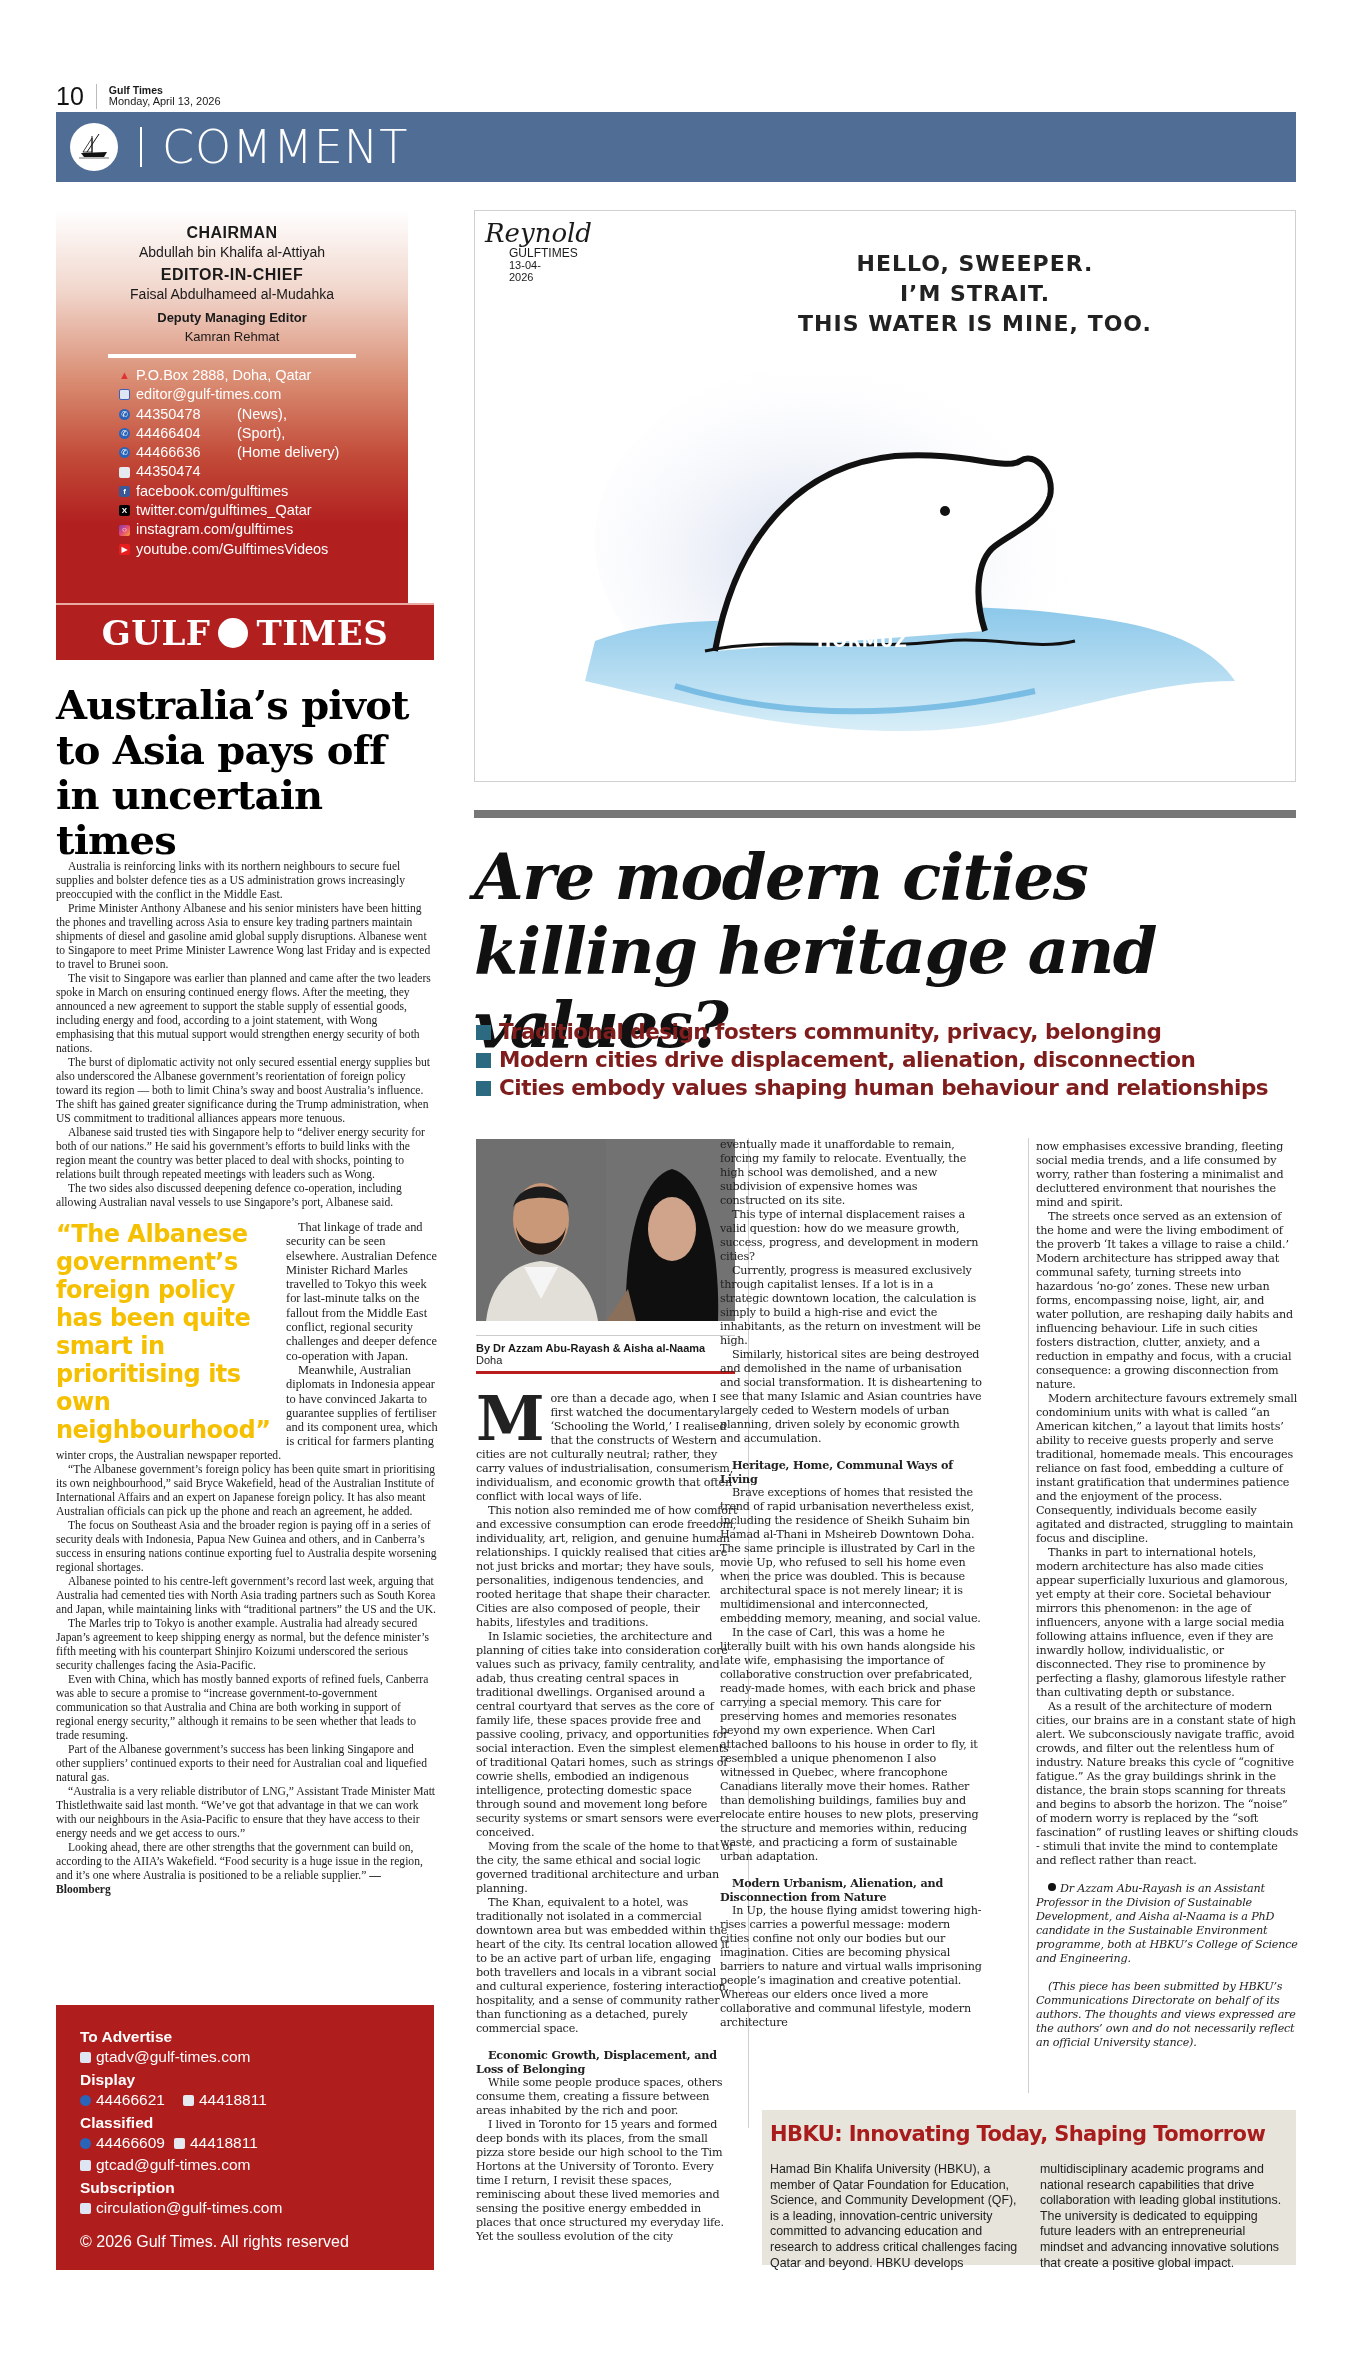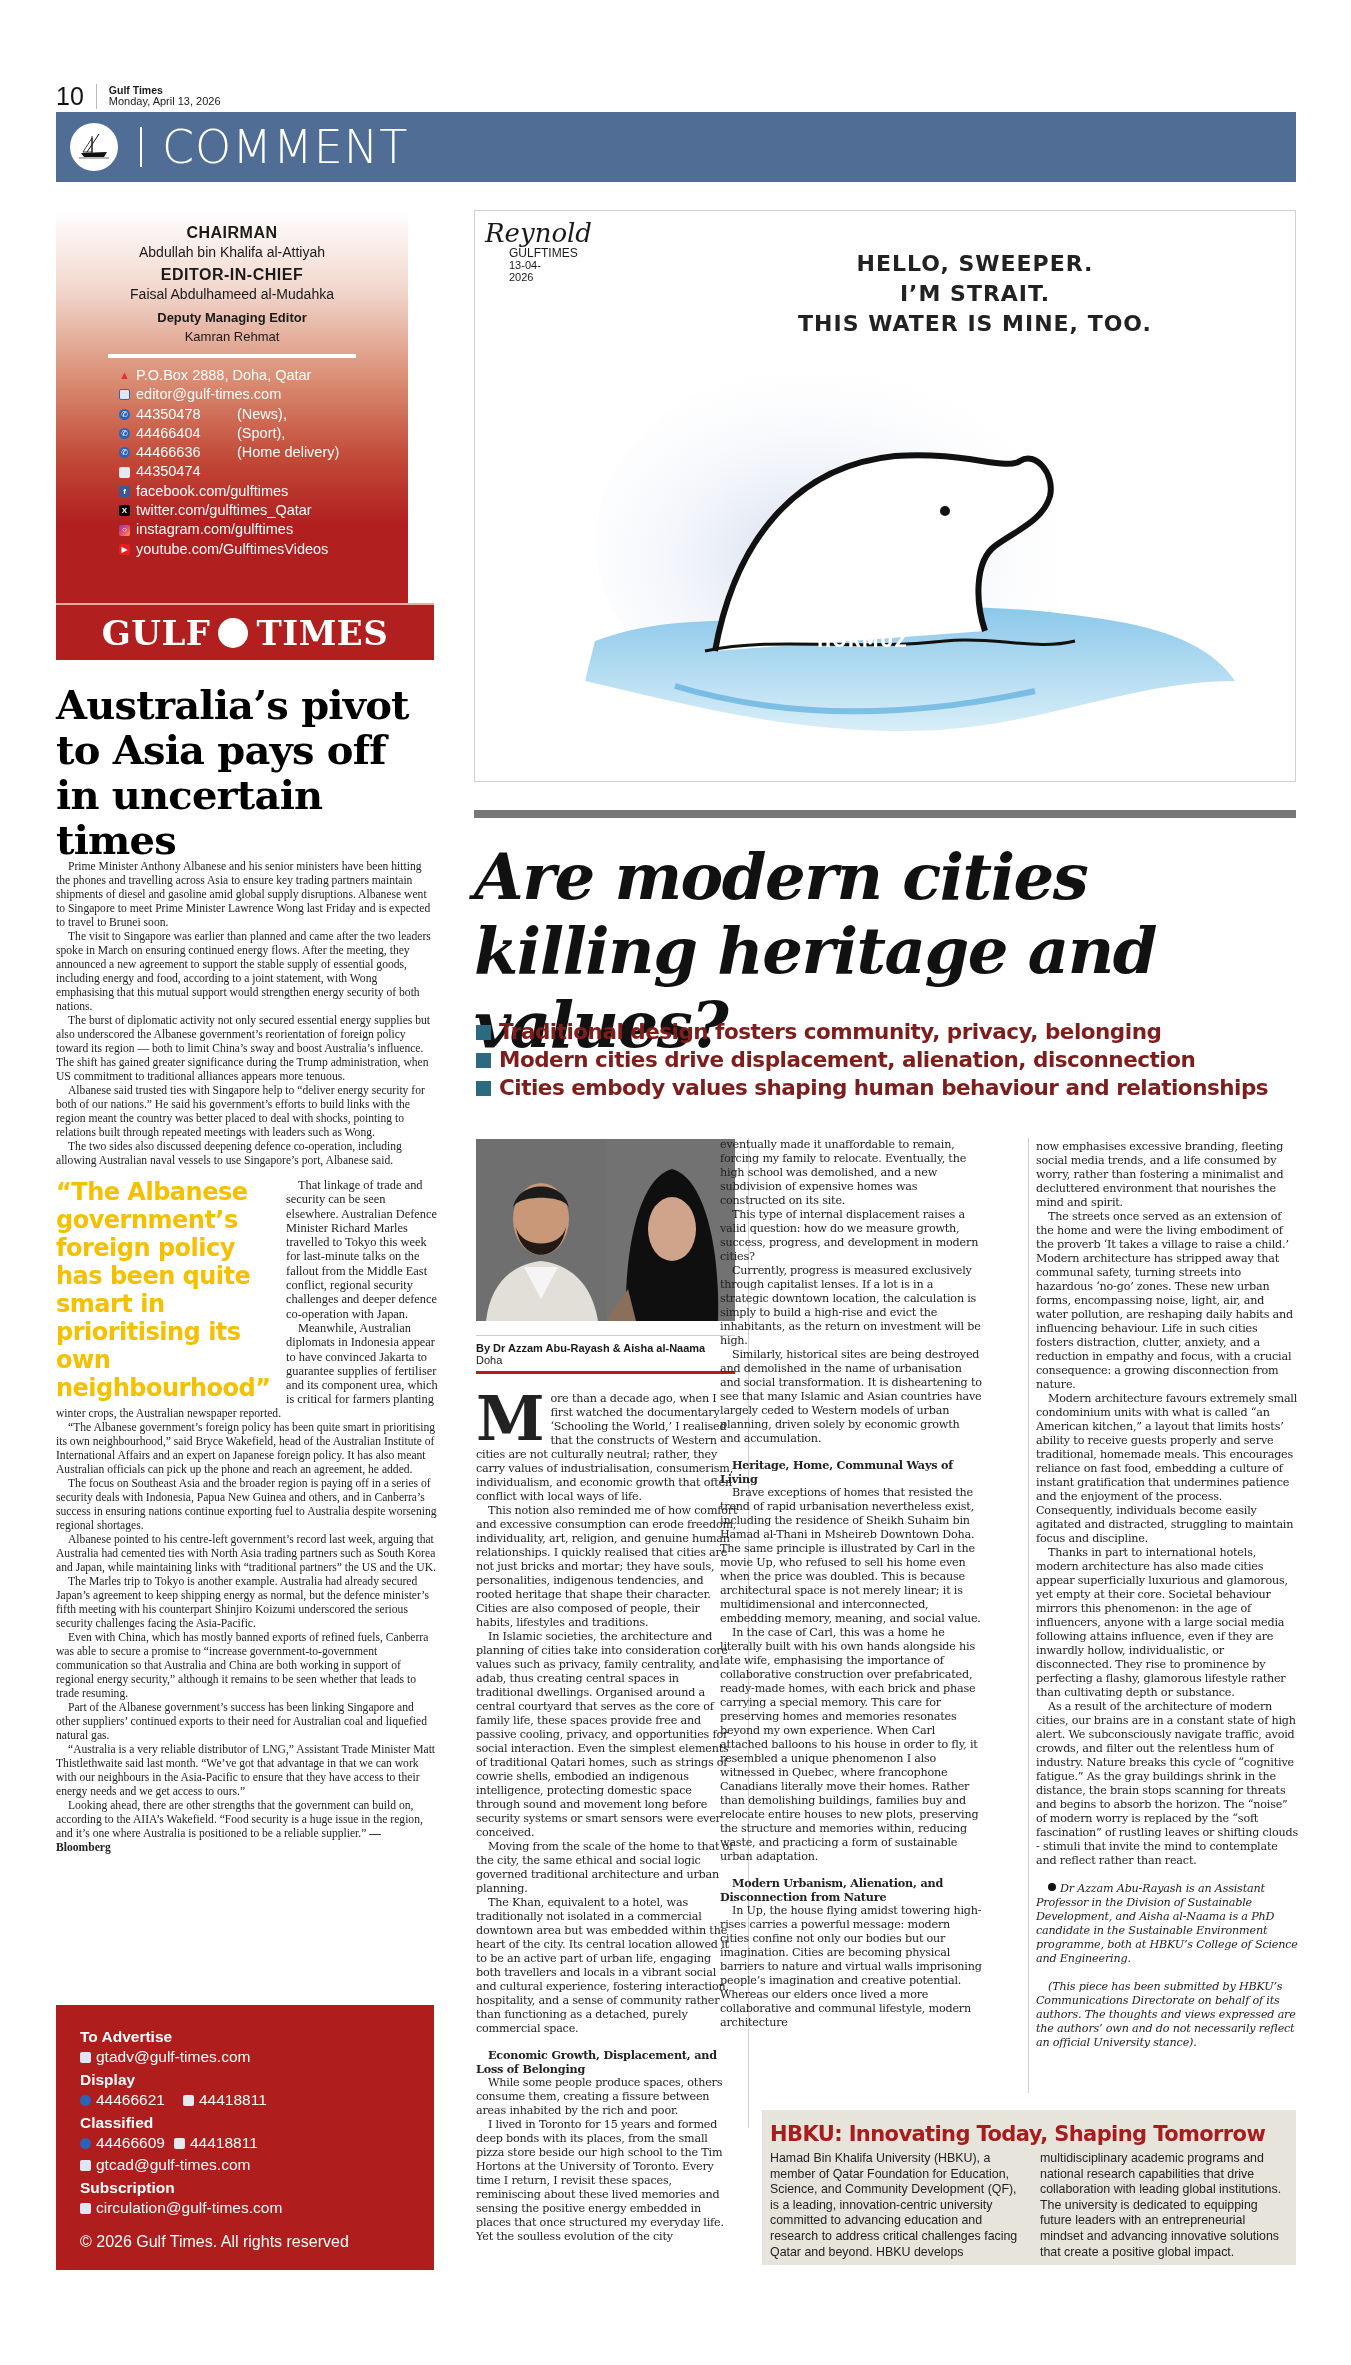--- a/index.html
+++ b/index.html
@@ -93,21 +93,21 @@
   .col2 { left: 720px; top: 1138px; width: 262px; }
   .col3 { left: 1036px; top: 1140px; width: 262px; }
   .vrule { position: absolute; width: 1px; background: #cfcfcf; }
   .dropcap { float: left; font-size: 62px; line-height: 50px; font-weight: bold; margin: 2px 6px 0 0; font-family: "DejaVu Serif", serif; }
   .bio { margin-top: 14px; font-style: italic; }
   .bio .dot { display: inline-block; width: 8px; height: 8px; border-radius: 50%; background: #111; margin-right: 4px; vertical-align: 1px; }
 
   
   .hbku { position: absolute; left: 762px; top: 2110px; width: 534px; height: 155px; background: #e7e4dc; padding: 12px 8px 0 8px; }
   .hbku .h { font-family: "DejaVu Sans", sans-serif; font-weight: bold; color: #a81c1c; font-size: 21px; letter-spacing: -0.6px; }
-  .hbku .cols { display: flex; gap: 22px; margin-top: 5px; font-family: "Liberation Sans", sans-serif; font-size: 12.4px; line-height: 15.6px; color: #222; }
+  .hbku .cols { display: flex; gap: 22px; margin-top: 16px; font-family: "Liberation Sans", sans-serif; font-size: 12.4px; line-height: 15.6px; color: #222; }
   .hbku .cols div { flex: 1; }
 </style>
 </head>
 <body>
 
 <div class="folio">
   <div class="page-num">10</div>
   <div class="meta">
     <div class="pub">Gulf Times</div>
     <div class="date">Monday, April 13, 2026</div>
@@ -185,20 +185,21 @@
   </div>
 </div>
 <div class="gt-logo">
   <span>GULF</span>
   <span class="mini"></span>
   <span>TIMES</span>
 </div>
 
 <h2 class="left-headline">Australia’s pivot to Asia pays off in uncertain times</h2>
 <div class="left-body">
+  <p>Australia is reinforcing links with its northern neighbours to secure fuel supplies and bolster defence ties as a US administration grows increasingly preoccupied with the conflict in the Middle East.</p>
   <p>Prime Minister Anthony Albanese and his senior ministers have been hitting the phones and travelling across Asia to ensure key trading partners maintain shipments of diesel and gasoline amid global supply disruptions. Albanese went to Singapore to meet Prime Minister Lawrence Wong last Friday and is expected to travel to Brunei soon.</p>
   <p>The visit to Singapore was earlier than planned and came after the two leaders spoke in March on ensuring continued energy flows. After the meeting, they announced a new agreement to support the stable supply of essential goods, including energy and food, according to a joint statement, with Wong emphasising that this mutual support would strengthen energy security of both nations.</p>
   <p>The burst of diplomatic activity not only secured essential energy supplies but also underscored the Albanese government’s reorientation of foreign policy toward its region — both to limit China’s sway and boost Australia’s influence. The shift has gained greater significance during the Trump administration, when US commitment to traditional alliances appears more tenuous.</p>
   <p>Albanese said trusted ties with Singapore help to “deliver energy security for both of our nations.” He said his government’s efforts to build links with the region meant the country was better placed to deal with shocks, pointing to relations built through repeated meetings with leaders such as Wong.</p>
   <p>The two sides also discussed deepening defence co-operation, including allowing Australian naval vessels to use Singapore’s port, Albanese said.</p>
   <div class="split">
     <div class="pull">“The Albanese government’s foreign policy has been quite smart in prioritising its own neighbourhood”</div>
     <div class="side">
       <p>That linkage of trade and security can be seen elsewhere. Australian Defence Minister Richard Marles travelled to Tokyo this week for last-minute talks on the fallout from the Middle East conflict, regional security challenges and deeper defence co-operation with Japan.</p>
       <p>Meanwhile, Australian diplomats in Indonesia appear to have convinced Jakarta to guarantee supplies of fertiliser and its component urea, which is critical for farmers planting</p>

